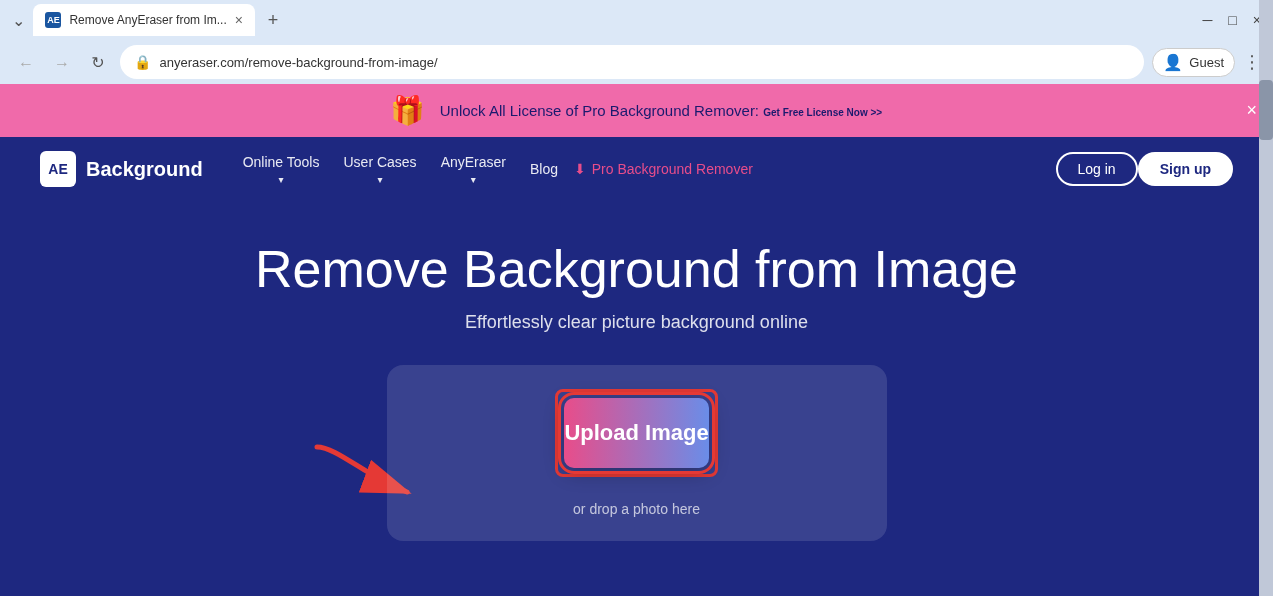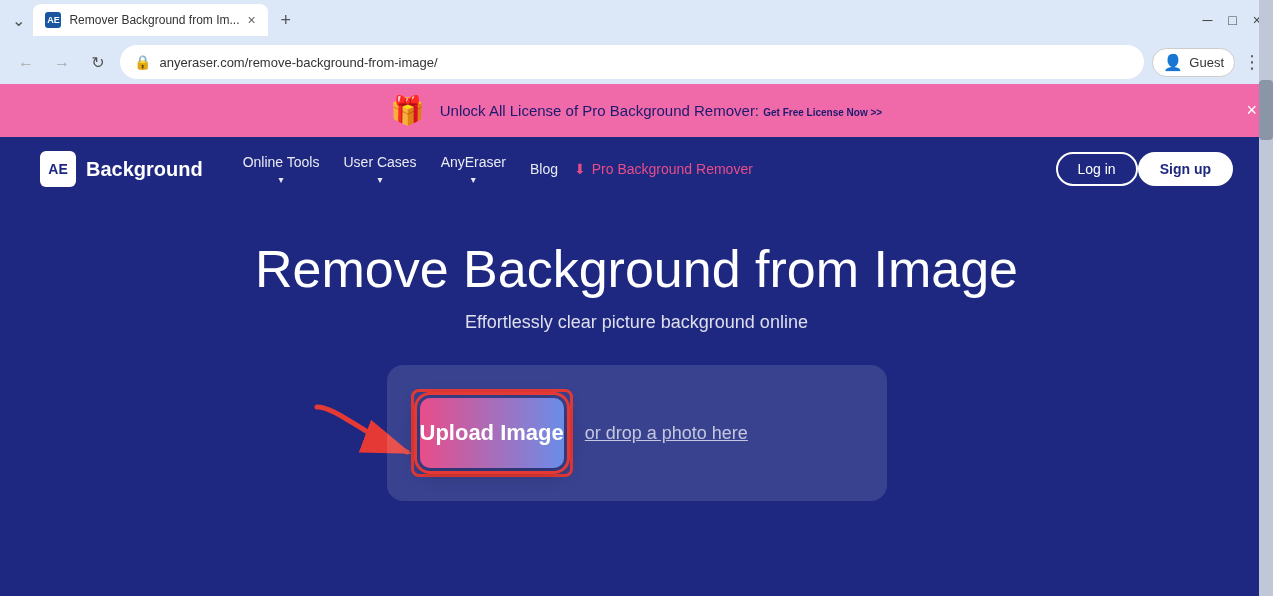--- a/index.html
+++ b/index.html
@@ -51,23 +51,23 @@
     .promo-text { font-size: 15px; color: #1a1a6e; font-weight: 500; }
     .promo-link { color: #1a1a6e; font-weight: 700; font-size: 10px; }
     .promo-close { position: absolute; right: 16px; color: #fff; font-size: 18px; cursor: pointer; }
 
     
     .hero { display: flex; flex-direction: column; align-items: center; padding: 40px 20px 30px; }
     .hero-title { font-size: 52px; font-weight: 400; color: white; text-align: center; line-height: 1.1; margin-bottom: 14px; }
     .hero-subtitle { font-size: 18px; color: rgba(255,255,255,0.85); text-align: center; margin-bottom: 32px; }
 
     
-    .upload-area { background: rgba(255,255,255,0.12); border-radius: 16px; padding: 24px; width: 500px; display: flex; flex-direction: row; align-items: center; gap: 12px; position: relative; }
+    .upload-area { background: rgba(255,255,255,0.12); border-radius: 16px; padding: 24px; width: 500px; display: flex; flex-direction: column; align-items: center; gap: 24px; position: relative; }
     .upload-btn { width: 100%; padding: 22px 0; border-radius: 10px; border: none; cursor: pointer; font-size: 22px; font-weight: 700; color: white; background: linear-gradient(to right, #e84d8a, #6a8de8); box-shadow: 0 4px 20px rgba(0,0,0,0.3); display: block; text-align: center; outline: 3px solid #e53935; outline-offset: 3px; }
-    .upload-drop { color: rgba(255,255,255,0.7); font-size: 18px; text-align: center; text-decoration: underline; }
+    .upload-drop { color: rgba(255,255,255,0.7); font-size: 14px; text-align: center; }
     .upload-border { border: 3px solid #e53935; border-radius: 8px; padding: 6px; }
 
     
     .arrow-container { position: absolute; left: -80px; bottom: 20px; }
     .arrow-svg { width: 120px; height: 80px; }
 
     
     .scrollbar-track { position: absolute; right: 0; top: 0; width: 14px; height: 596px; background: #c0c8d8; }
     .scrollbar-thumb { position: absolute; right: 0; top: 80px; width: 14px; height: 60px; background: #8a95a8; border-radius: 4px; }
   </style>
@@ -80,21 +80,21 @@
 
     <div class="browser-titlebar">
       <div class="tab-nav-left">
         <span style="font-size:16px; color:#555;">⌄</span>
       </div>
       <div class="browser-tabs">
         <div class="browser-tab">
           <div class="tab-favicon">
             <span>AE</span>
           </div>
-          <span class="tab-title">Remover Background from Im...</span>
+          <span class="tab-title">Remove AnyEraser from Im...</span>
           <span class="tab-close">×</span>
         </div>
         <span class="tab-new">+</span>
       </div>
       <div class="browser-controls">
         <span class="win-btn">─</span>
         <span class="win-btn">□</span>
         <span class="win-btn">×</span>
       </div>
     </div>

